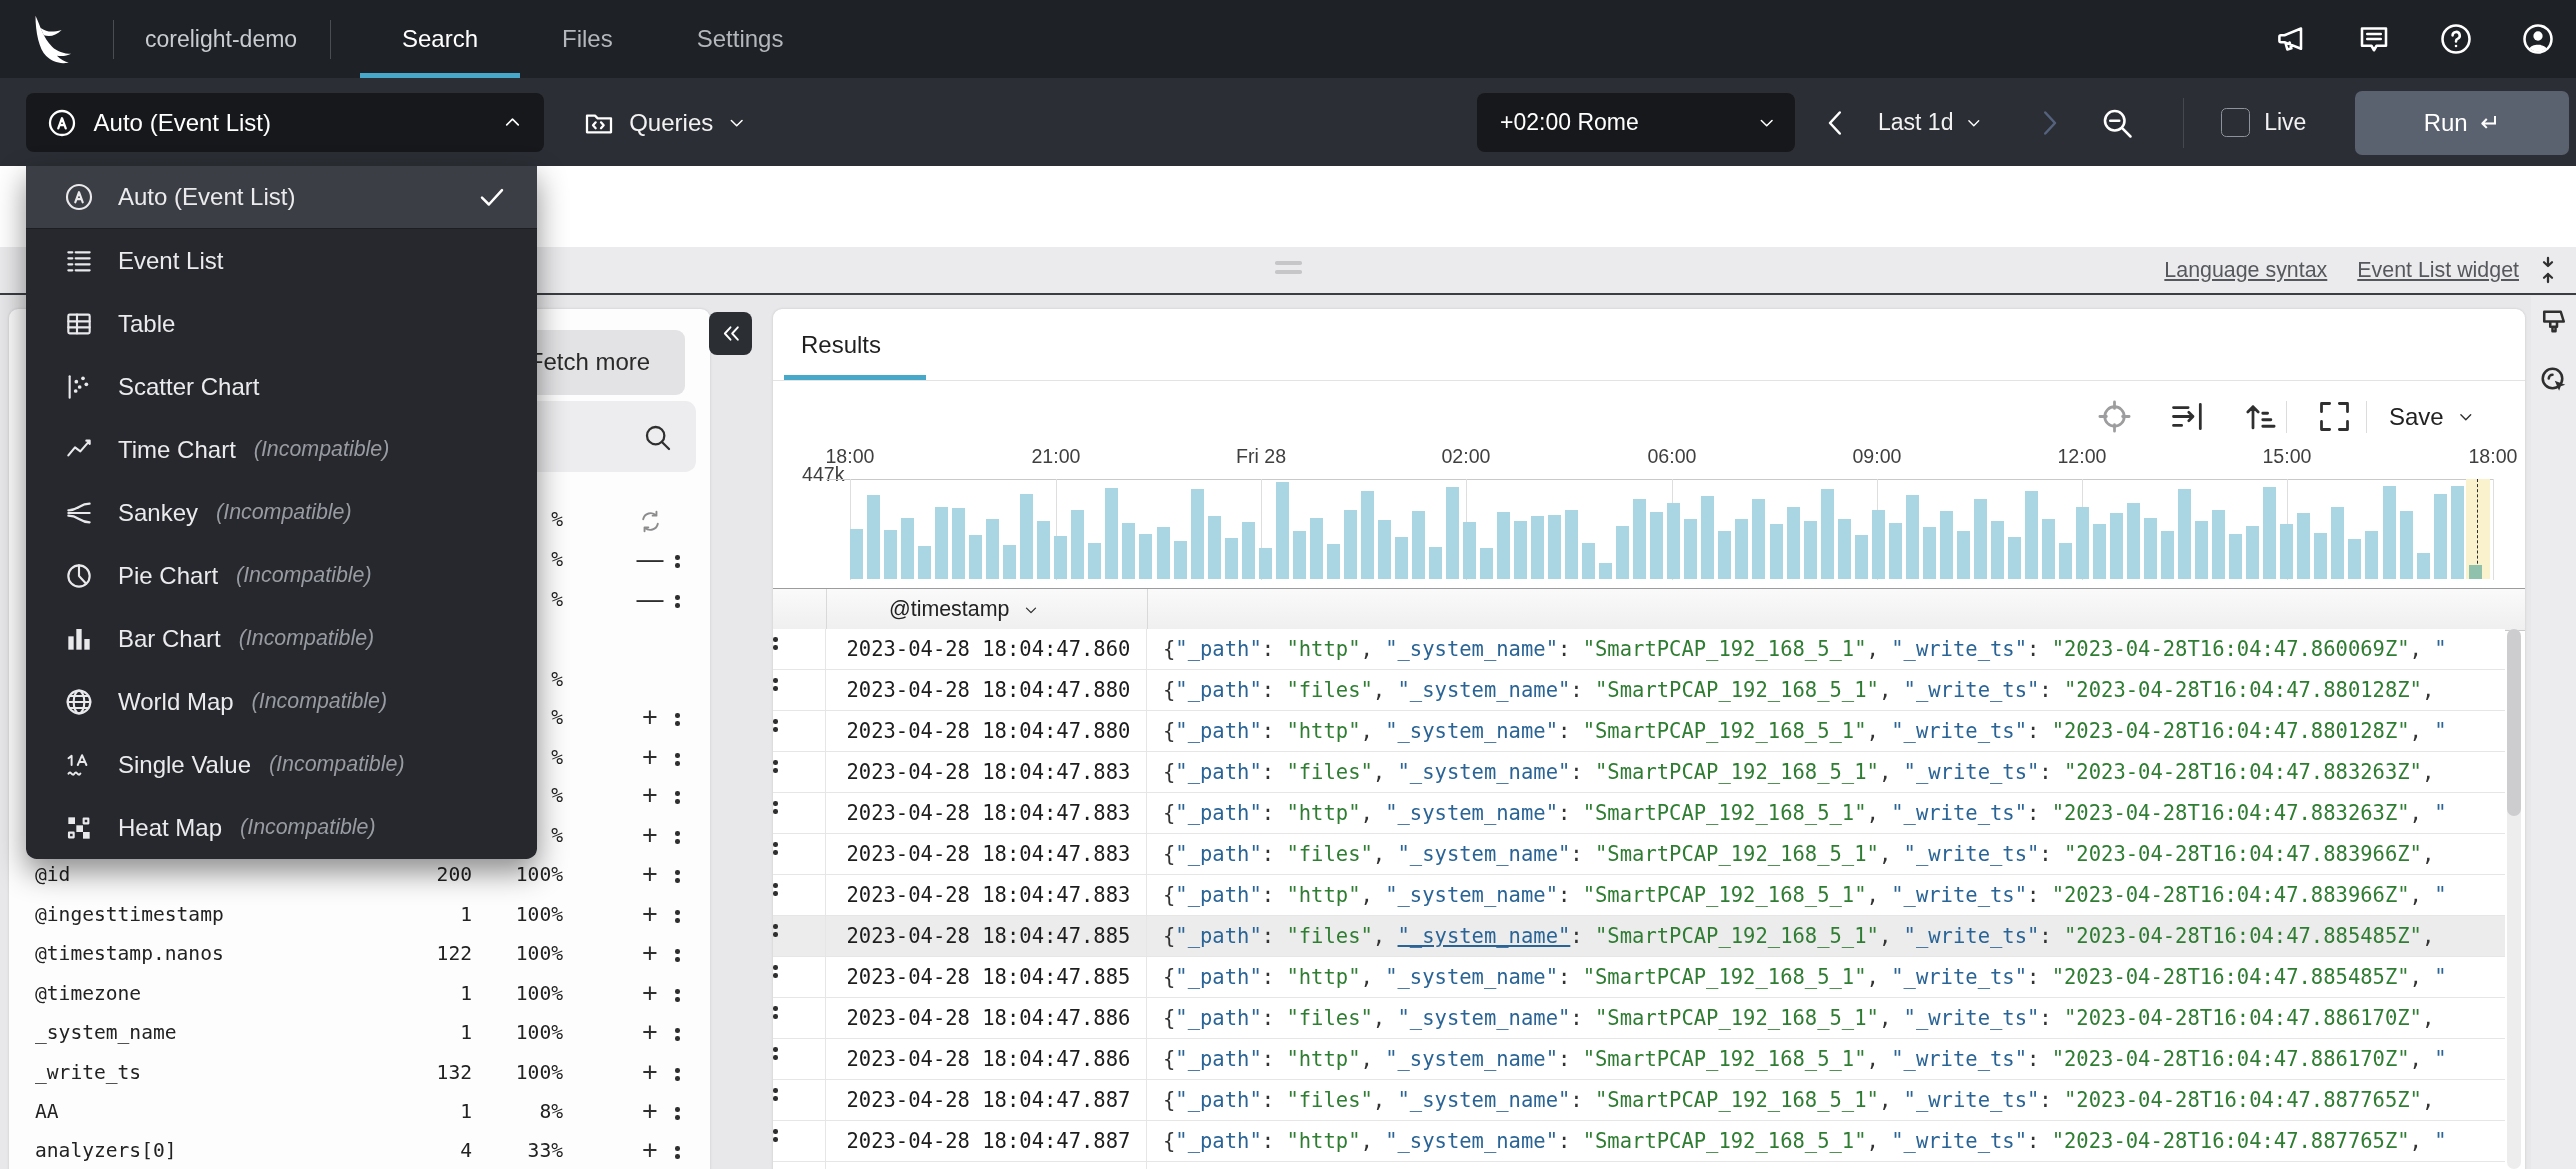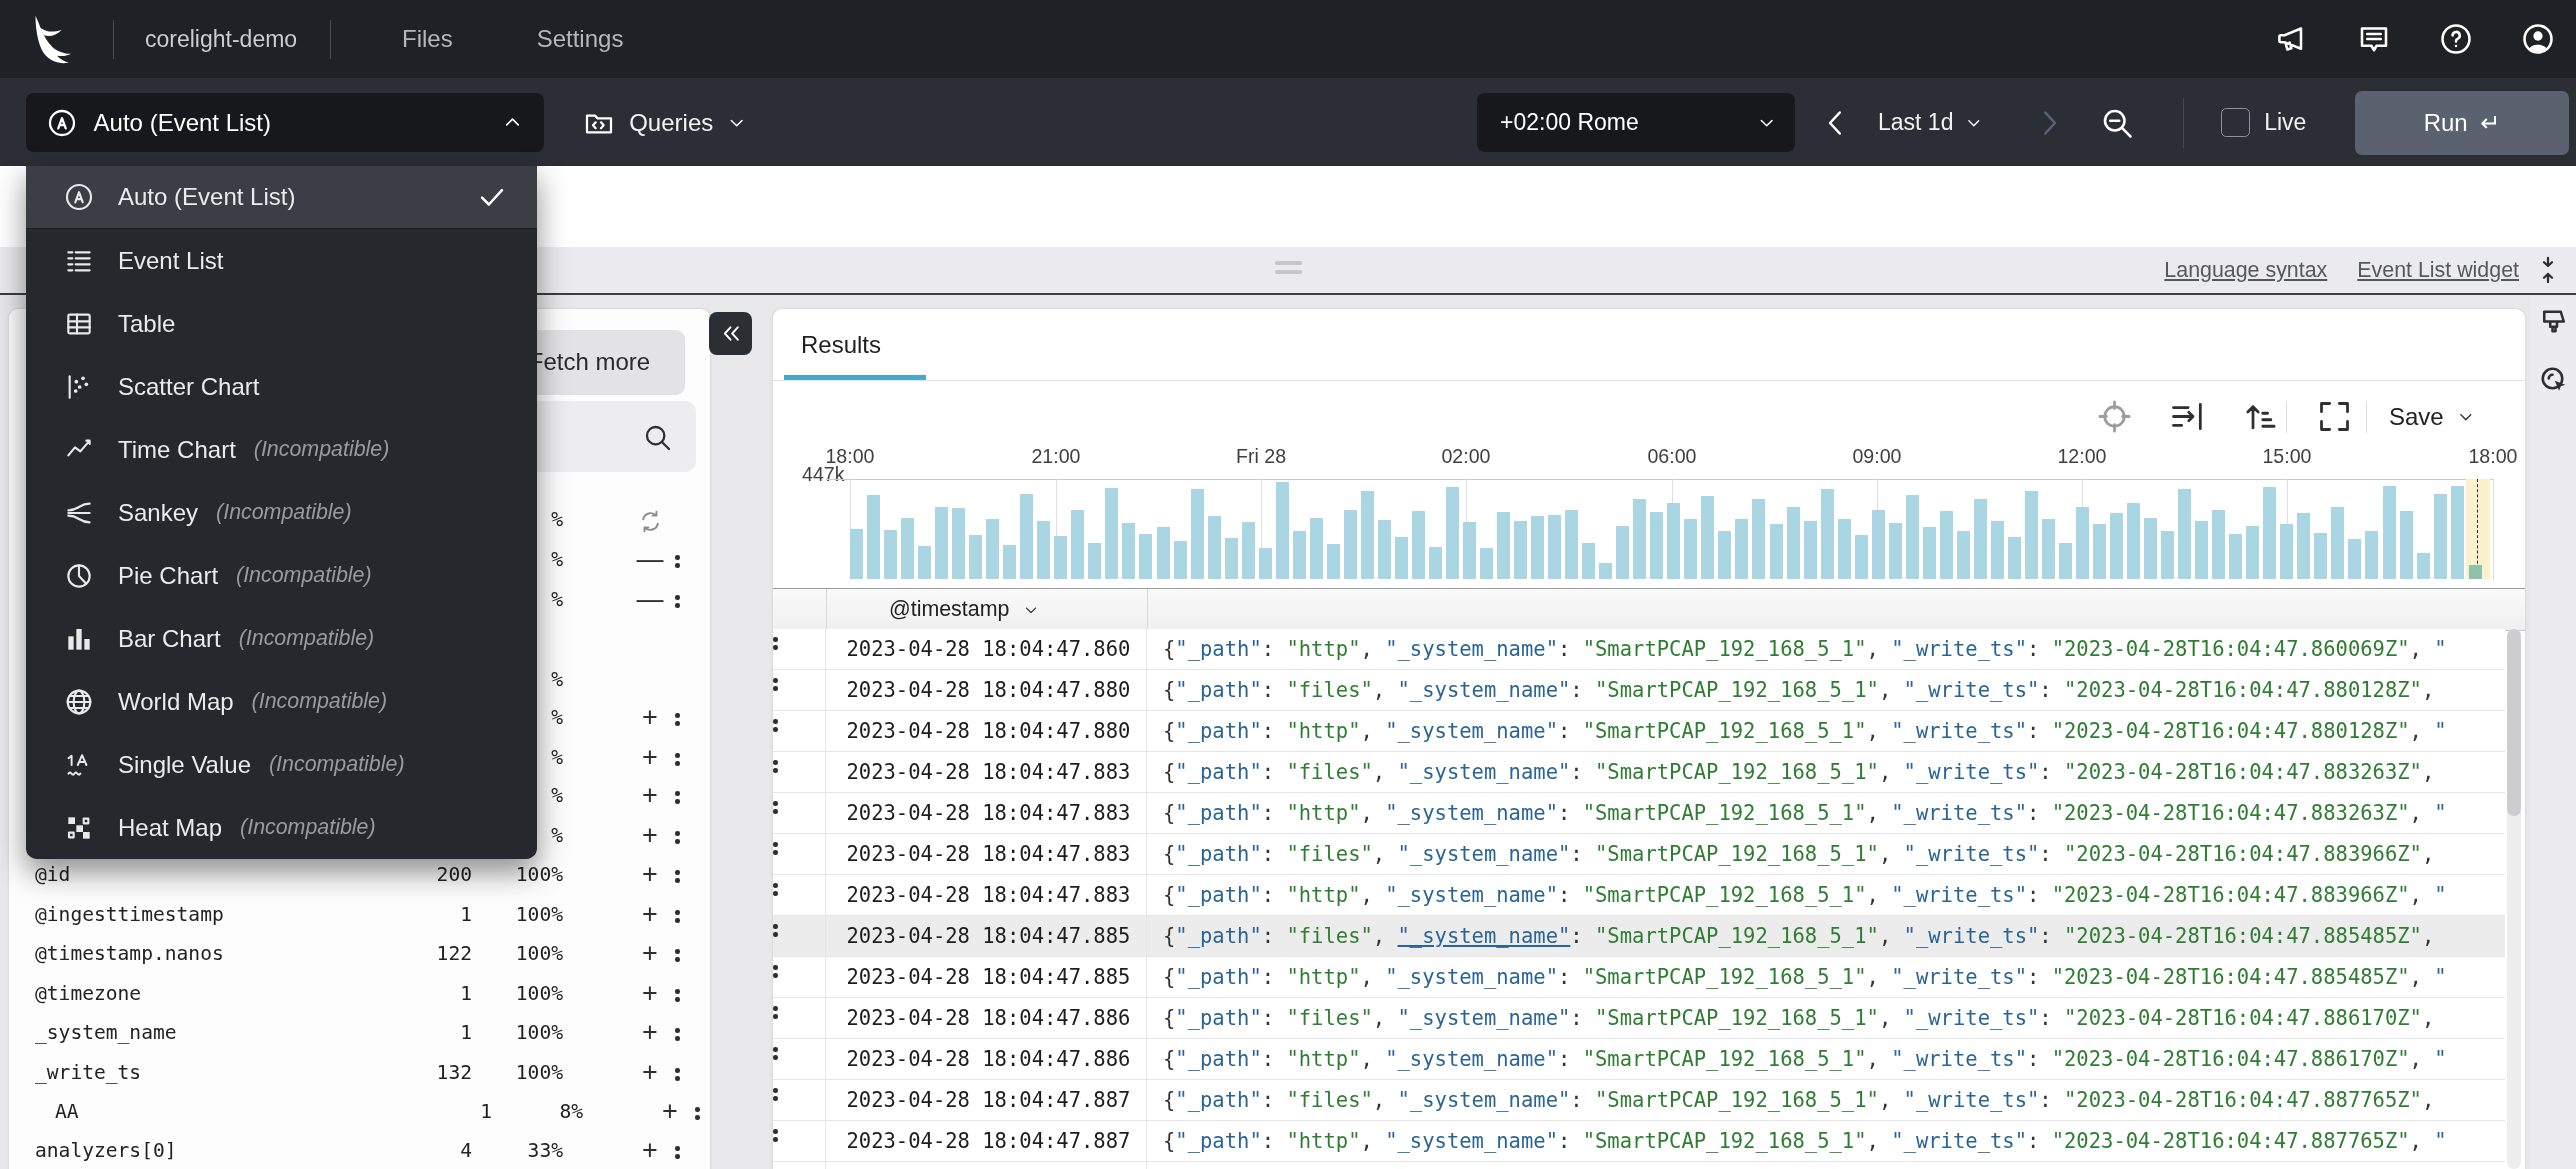--- a/index.html
+++ b/index.html
@@ -145,20 +145,21 @@
 
 <div id="topnav" class="abs">
   <svg id="logo" class="abs" viewBox="0 0 24 24">
     <path d="M4 2c2 4 3 9 7 13 2 2 5 3 8 3-2 1-4 1.2-6 .8 1.5 1.6 3.5 2.6 5 2.9-3.4.8-7-.2-9.5-2.7C5.5 16 4 9 4 2z" fill="#fff"></path>
     <path d="M6 7c3 2 5 2 9 1-2.5 2.5-5 3-7.5 2.2z" fill="#fff"></path>
   </svg>
   <div class="nav-sep abs" style="left:113px;"></div>
   <div id="repo-name" class="abs">corelight-demo</div>
   <div class="nav-sep abs" style="left:330px;"></div>
   <div id="nav-tabs" class="abs">
+      <div class="nav-tab active">Search</div>
       <div class="nav-tab">Files</div>
       <div class="nav-tab">Settings</div>
     </div>
   <div id="topnav-icons" class="abs">
     <svg class="tn-icon" viewBox="0 0 24 24">
       <path class="st" d="M18 5 7 9.5H4.6a1 1 0 0 0-1 1v2.6a1 1 0 0 0 1 1H7L18 18.5zM7.6 14.4l1.3 4.6 2.7-.8-1.2-3.9"></path>
     </svg>
     <svg class="tn-icon" viewBox="0 0 24 24">
       <path class="st" d="M4 5h16v11.5h-6.3L12 19.5l-1.7-3H4zM7.5 8.7h9M7.5 12h9"></path>
     </svg>
@@ -332,21 +333,21 @@
         <span class="f-act">+</span>
         <span class="f-kebab"><span class="kdot"></span></span>
       </div>
       <div class="f-row" style="top: 745px;">
         <span class="f-name">_write_ts</span>
         <span class="f-count">132</span>
         <span class="f-pct">100%</span>
         <span class="f-act">+</span>
         <span class="f-kebab"><span class="kdot"></span></span>
       </div>
-      <div class="f-row" style="top: 784px; margin-left: 20px;">
+      <div class="f-row" style="top: 784px;">
         <span class="f-name">AA</span>
         <span class="f-count">1</span>
         <span class="f-pct">8%</span>
         <span class="f-act">+</span>
         <span class="f-kebab"><span class="kdot"></span></span>
       </div>
       <div class="f-row" style="top: 823px;">
         <span class="f-name">analyzers[0]</span>
         <span class="f-count">4</span>
         <span class="f-pct">33%</span>

